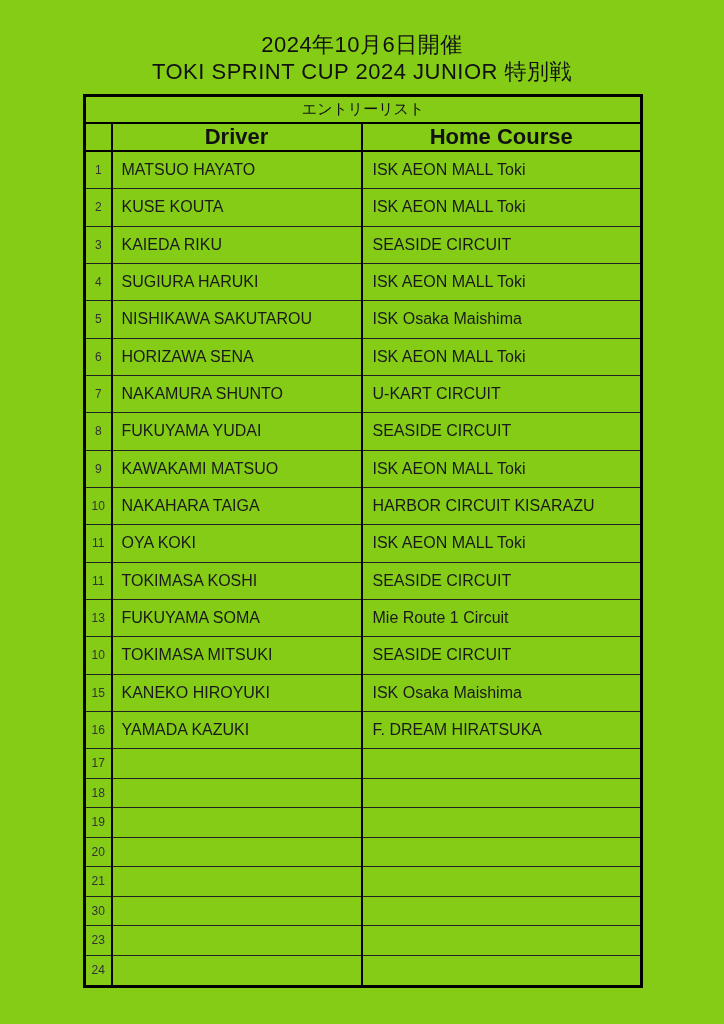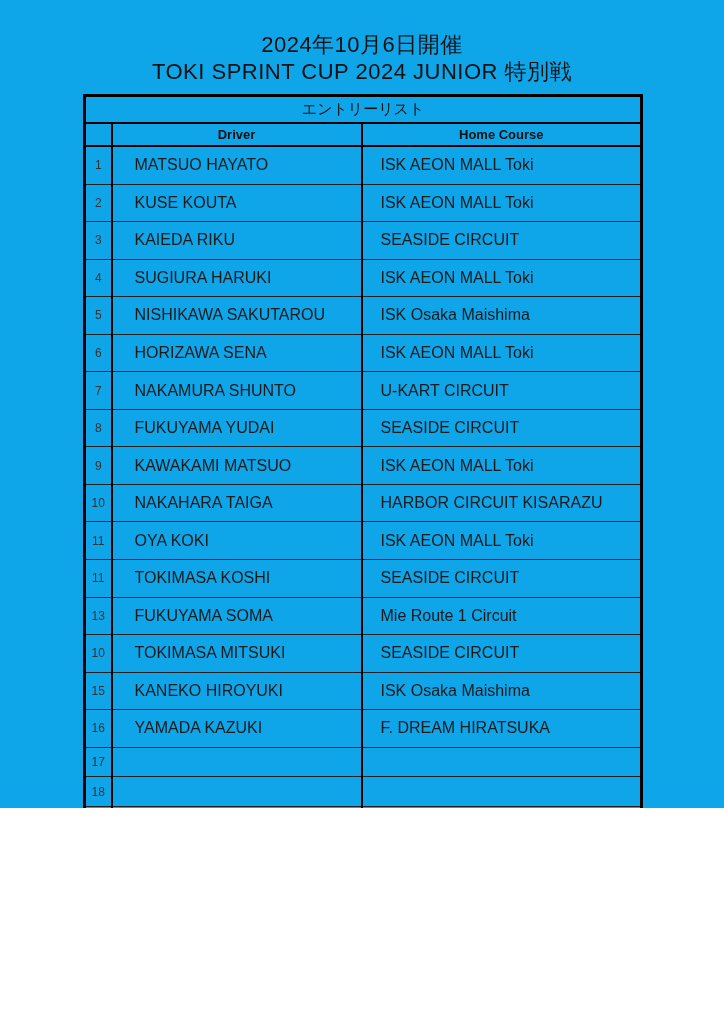--- a/index.html
+++ b/index.html
@@ -1,21 +1,21 @@
 <!DOCTYPE html>
 <html><head>
 <meta charset="utf-8">
 <style>
   * { margin: 0; padding: 0; box-sizing: border-box; }
   html, body { background: #ffffff; }
   .page {
     position: relative;
     width: 724px;
-    height: 808px;
-    background: #0ea5e9;
+    height: 1024px;
+    background: #84cc16;
     font-family: "Liberation Sans", "DejaVu Sans", sans-serif;
     color: #1a1a1a;
     overflow: hidden;
   }
   .title-block {
     position: absolute;
     top: 31px;
     left: 0;
     width: 724px;
     text-align: center;
@@ -39,42 +39,42 @@
     font-weight: normal;
     color: #111111;
   }
   .caption-row th {
     height: 27px;
     font-size: 15px;
     text-align: center;
   }
   .header-row th {
     height: 23px;
-    font-size: 13px;
+    font-size: 22px;
     font-weight: bold;
     text-align: center;
   }
   .entry-table td {
     border: 1.5px solid #222222;
     border-left-width: 2px;
     border-right-width: 2px;
     border-left-color: #000000;
     border-right-color: #000000;
     font-size: 16px;
     vertical-align: middle;
     overflow: hidden;
     white-space: nowrap;
   }
   td.num-cell {
     font-size: 12px;
     text-align: center;
     color: #333333;
   }
-  td.driver-cell { padding-left: 22px; }
-  td.home-cell   { padding-left: 18px; }
+  td.driver-cell { padding-left: 9px; }
+  td.home-cell   { padding-left: 10px; }
 </style>
 </head>
 <body>
 
 <div class="page">
 
   <div class="title-block">
     <div>2024年10月6日開催</div>
     <div>TOKI SPRINT CUP 2024 JUNIOR 特別戦</div>
   </div>

